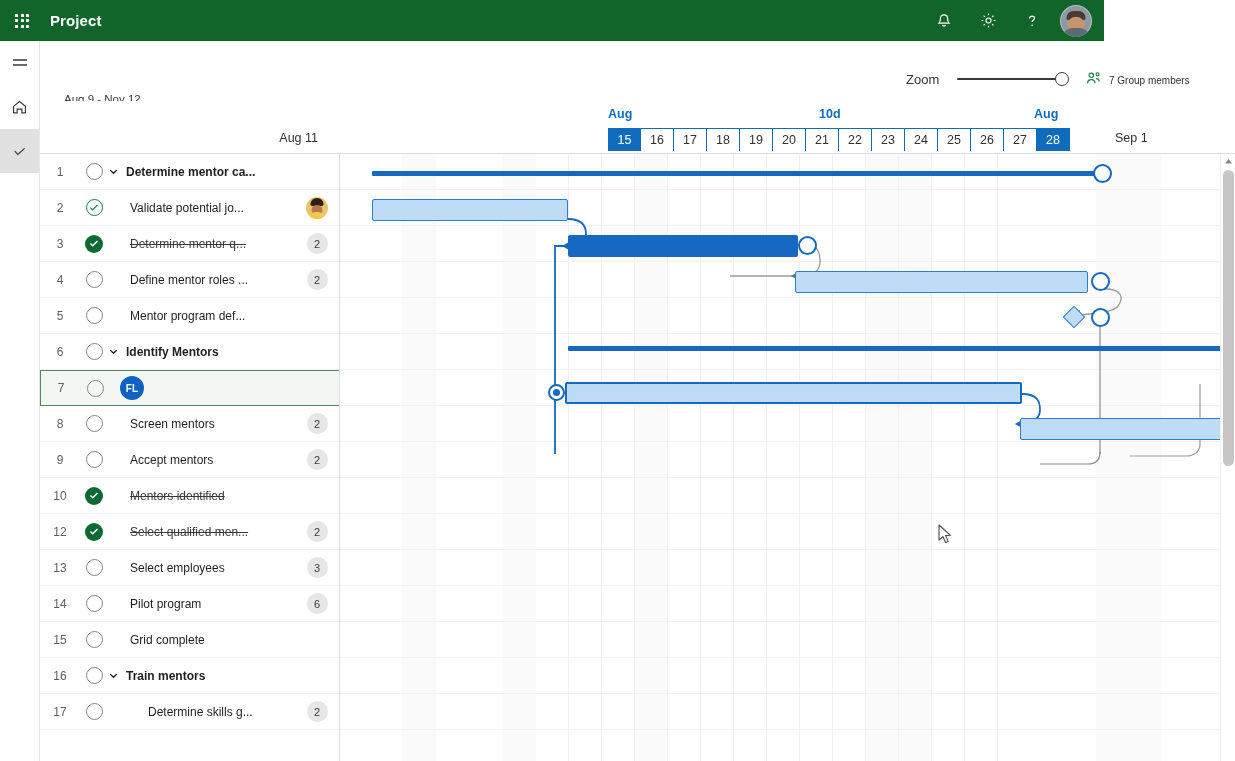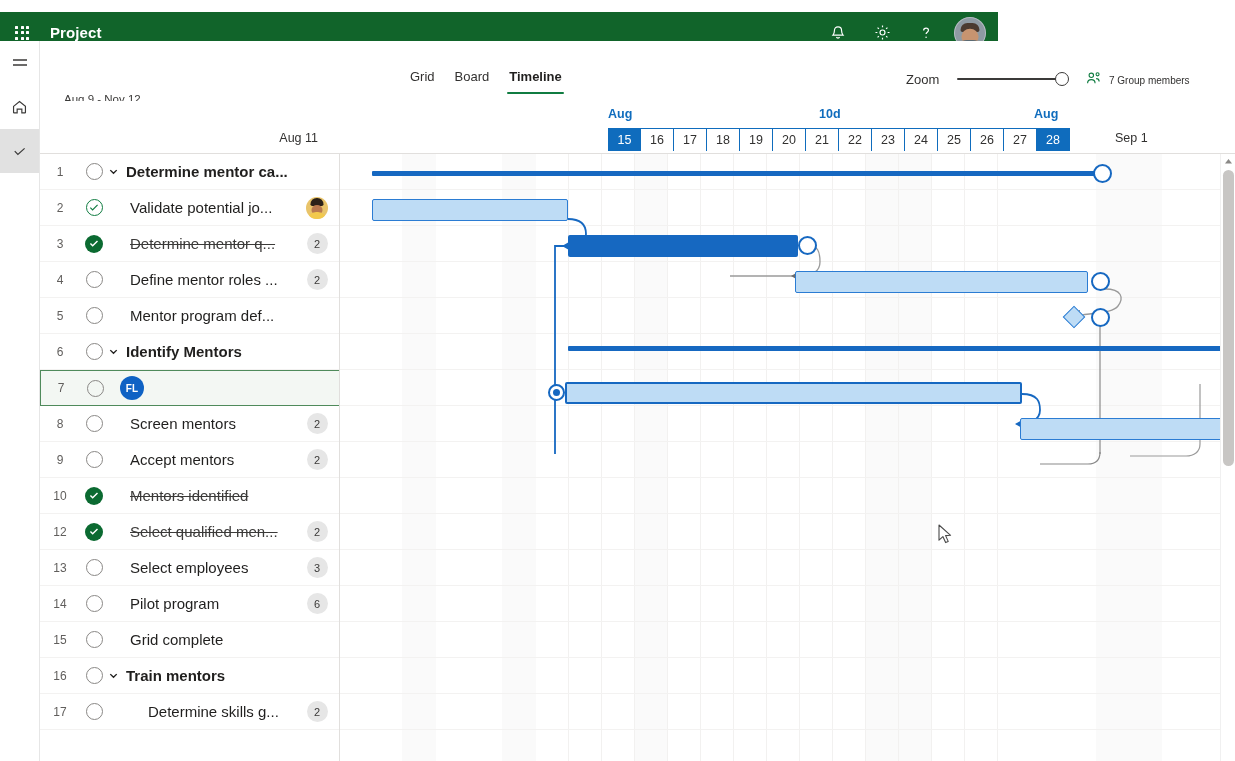--- a/index.html
+++ b/index.html
@@ -7,23 +7,23 @@
     width: 1235px; height: 761px;
     font-family: "Liberation Sans", sans-serif;
     background: #ffffff;
     overflow: hidden;
     -webkit-font-smoothing: antialiased;
   }
 
   
   #suite-bar {
     position: absolute; left: 0; top: 0;
-    width: 998px; height: 41px;
+    width: 1104px; height: 41px;
     background: #11642a;
-    display: flex; align-items: center; margin-top: 12px;
+    display: flex; align-items: center;
   }
   #waffle {
     width: 44px; height: 41px;
     display: flex; align-items: center; justify-content: center;
     cursor: pointer;
   }
   #waffle .grid9 {
     display: grid;
     grid-template-columns: repeat(3, 3px);
     grid-template-rows: repeat(3, 3px);
@@ -202,21 +202,21 @@
     width: 17px; height: 17px; border-radius: 50%;
     border: 1.4px solid #107c41; display: flex;
     align-items: center; justify-content: center;
   }
   .chk .solid {
     width: 18px; height: 18px; border-radius: 50%;
     background: #0b6a31; display: flex; align-items: center;
     justify-content: center;
   }
   .tname {
-    flex: 1; font-size: 15px; color: #201f1e;
+    flex: 1; font-size: 12px; color: #201f1e;
     white-space: nowrap; overflow: hidden;
     display: flex; align-items: center; gap: 5px;
   }
   .tname.sum { font-weight: 700; }
   .tname.done { text-decoration: line-through; color: #3b3a39; }
   .caret { margin-right: 2px; color: #201f1e; flex: none; display:inline-flex; }
   .indent1 { padding-left: 22px; }
   .indent2 { padding-left: 40px; align-items: center; }
   .tail {
     width: 46px; flex: none; display: flex; align-items: center;
@@ -366,25 +366,20 @@
   <div class="rail-btn active">
     <svg width="19" height="17" viewBox="0 0 20 20" fill="none" stroke="#3b3a39" stroke-width="1.45">
       <path d="M4.4 9.6l3.7 3.8L16 6.3"></path>
     </svg>
   </div>
 </div>
 
 <div id="proj-header">
   <div id="proj-dates">Aug 9 - Nov 12</div>
 
-  <div id="view-tabs">
-    <div class="vtab">Grid</div>
-    <div class="vtab">Board</div>
-    <div class="vtab active">Timeline</div>
-  </div>
 
   <div id="zoom-group">
     <span id="zoom-label">Zoom</span>
     <div id="zoom-slider">
       <div id="zoom-track"></div>
       <div id="zoom-thumb"></div>
     </div>
   </div>
 
   <div id="members-group">

